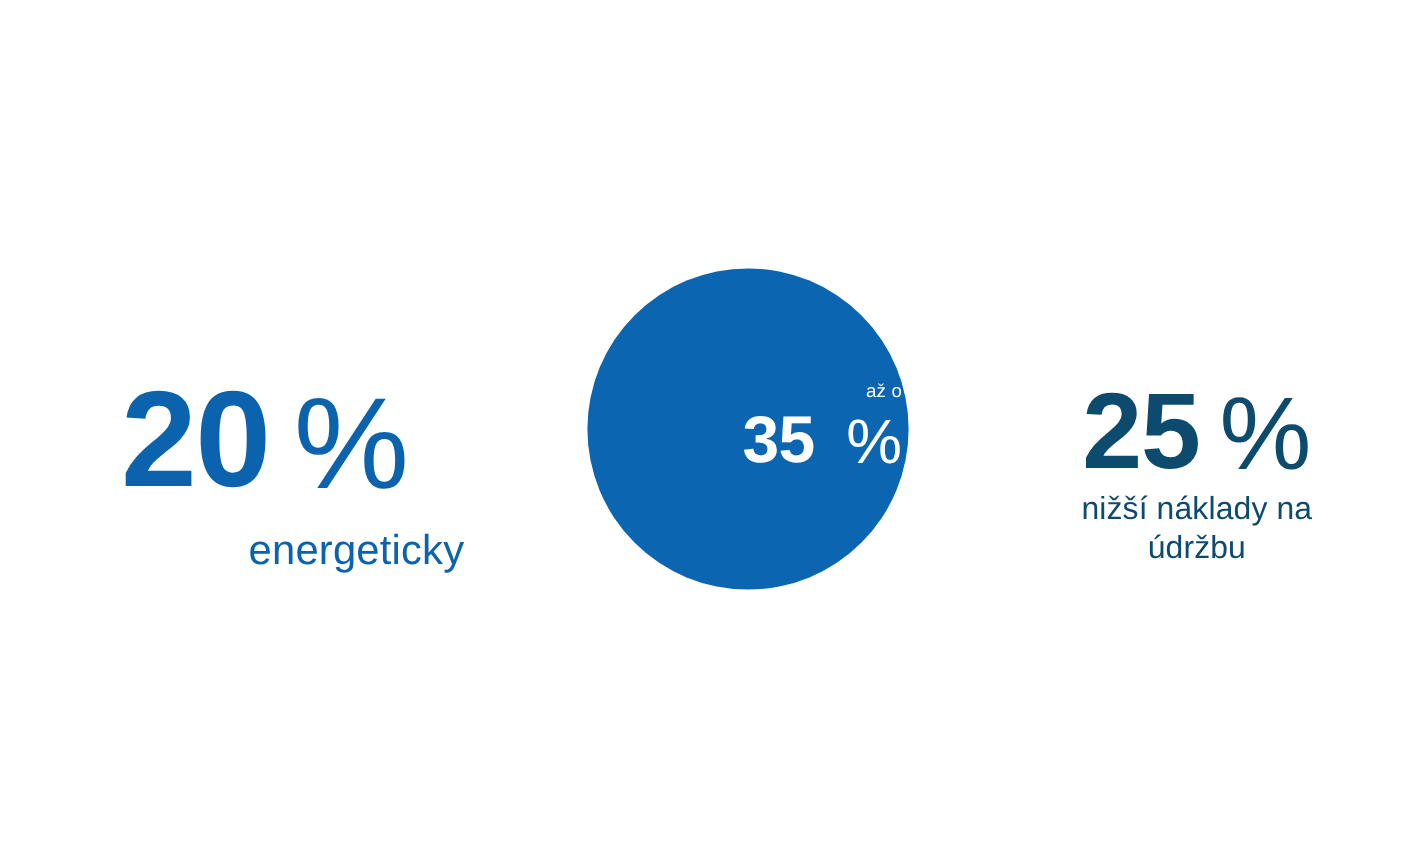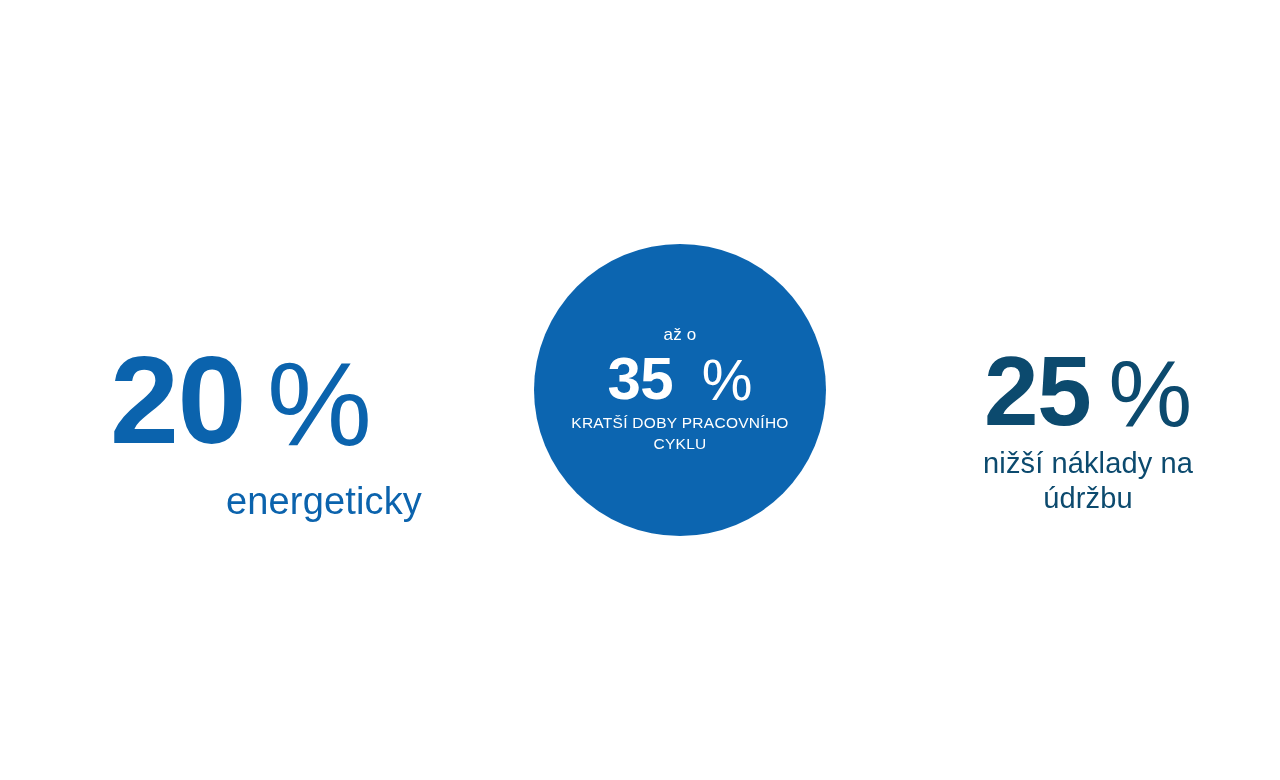--- a/index.html
+++ b/index.html
@@ -99,21 +99,21 @@
     position: absolute;
     left: 534px;
     top: 244px;
     width: 292px;
     height: 292px;
     border-radius: 50%;
     background: #0c65b0;
     color: #ffffff;
     display: flex;
     flex-direction: column;
-    align-items: center;
+    align-items: flex-end;
     justify-content: center;
     box-sizing: border-box;
     padding: 0 6px;
   }
   #stat-circle .circle-eyebrow {
     font-size: 17px;
     font-weight: 400;
     line-height: 1;
     letter-spacing: 0.01em;
     margin-bottom: 6px;
@@ -155,24 +155,20 @@
       <div>energeticky</div>
     </div>
   </div>
 
   <div id="stat-circle">
     <div class="circle-eyebrow">až o</div>
     <div class="stat-figure">
       <span class="stat-number">35</span>
       <span class="stat-percent">%</span>
     </div>
-    <div class="circle-caption">
-      <div>KRATŠÍ DOBY PRACOVNÍHO</div>
-      <div>CYKLU</div>
-    </div>
   </div>
 
   <div class="stat-block" id="stat-right">
     <div class="stat-figure">
       <span class="stat-number">25</span>
       <span class="stat-percent">%</span>
     </div>
     <div class="stat-caption">
       <div>nižší náklady na</div>
       <div>údržbu</div>

